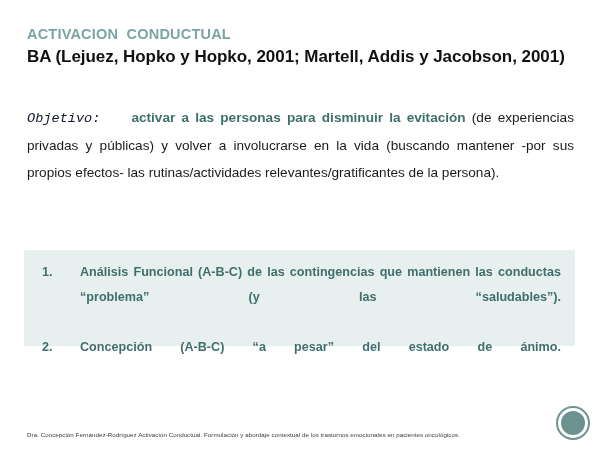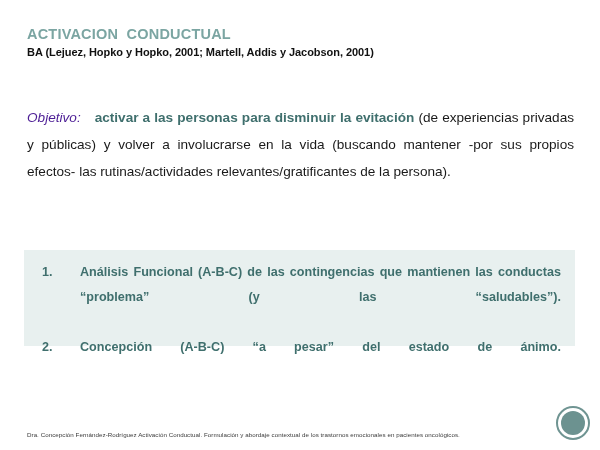--- a/index.html
+++ b/index.html
@@ -34,21 +34,21 @@
   .title {
     font-size: 14.5px;
     font-weight: bold;
     letter-spacing: 0.2px;
     color: #7ba5a2;
     line-height: 1.2;
     white-space: pre;
     margin: 0;
   }
   .subtitle {
-    font-size: 11px;
+    font-size: 17px;
     font-weight: bold;
     color: #111111;
     line-height: 1.25;
     margin: 3px 0 0 0;
     letter-spacing: -0.05px;
   }
 
   
   .objective {
     position: absolute;
@@ -56,29 +56,31 @@
     top: 104px;
     width: 547px;
     font-size: 13.6px;
     line-height: 27px;
     text-align: justify;
     color: #1a1a1a;
   }
   .objective .lead {
     font-style: italic;
     font-weight: normal;
-    color: #4c1d95;
+    color: #0f172a;
+    font-family: Liberation Mono, monospace;
   }
   .objective .gap {
     display: inline-block;
     width: 14px;
   }
   .objective .highlight {
     font-weight: bold;
     color: #3f6f6d;
+    margin-left: 17px;
   }
 
   
   .listbox {
     position: absolute;
     left: 24px;
     top: 250px;
     width: 551px;
     height: 96px;
     background: #e8f0ef;

